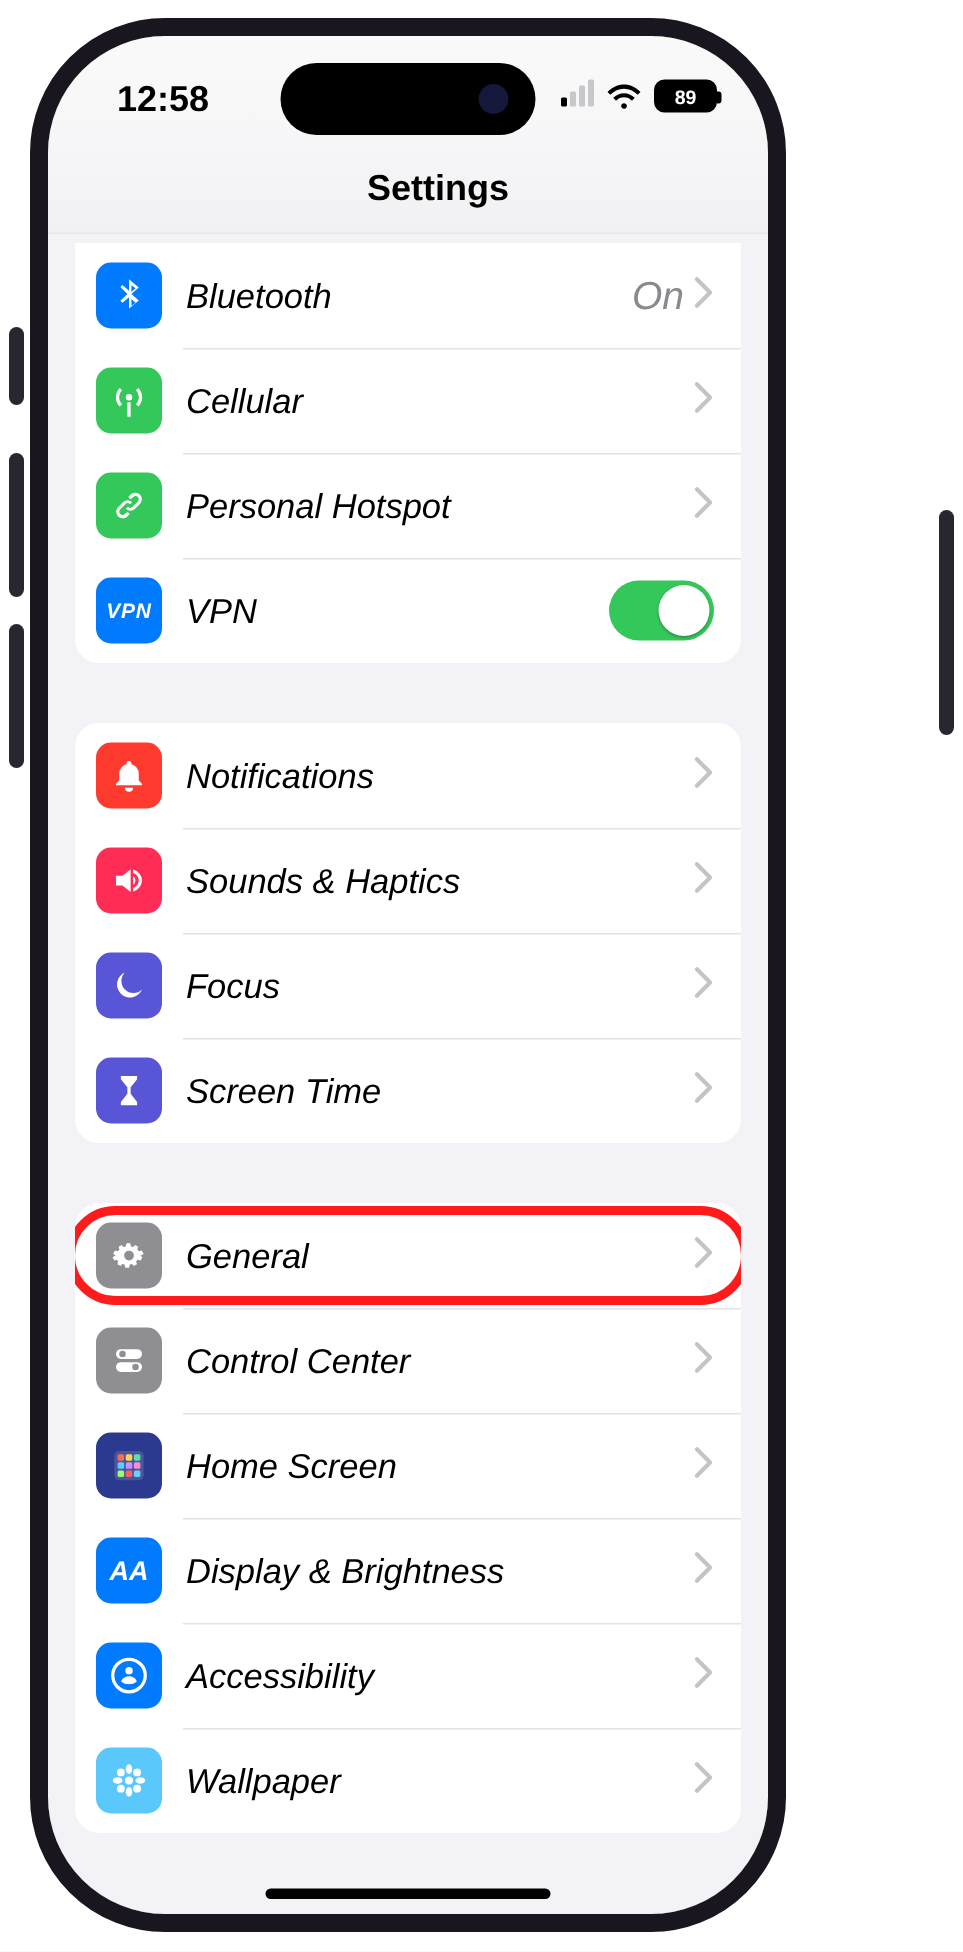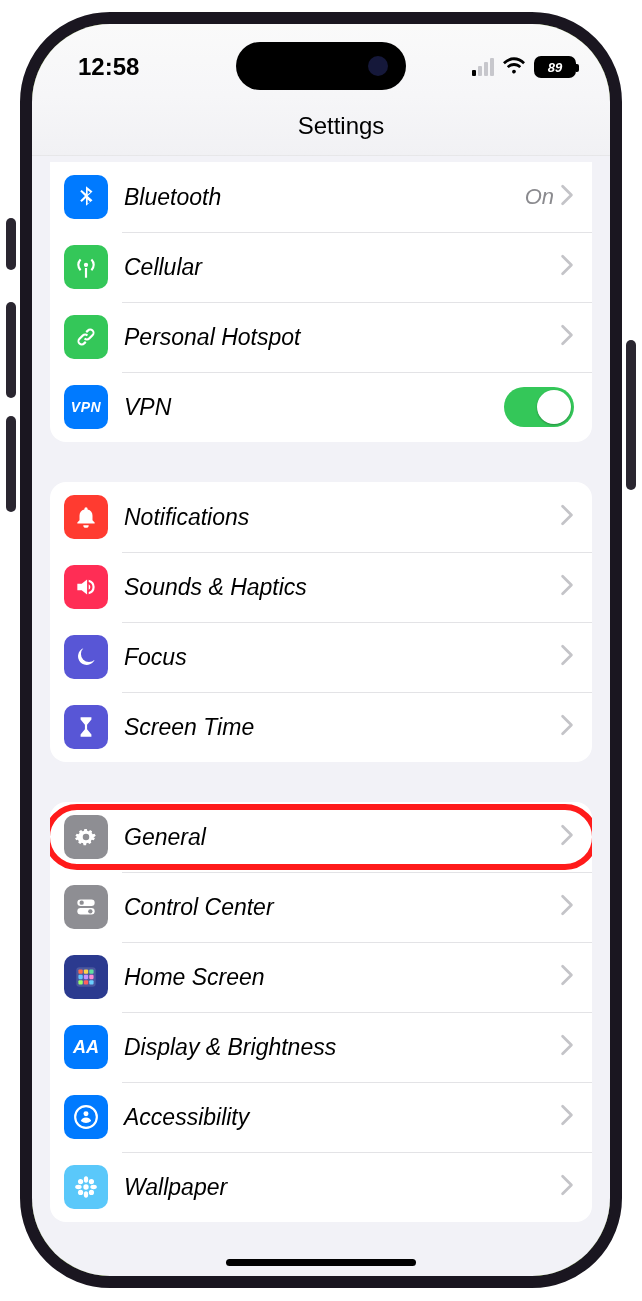--- a/index.html
+++ b/index.html
@@ -8,21 +8,21 @@
     font-family: -apple-system, "Helvetica Neue", Helvetica, Arial, sans-serif;
     width: 642px;
     height: 1301px;
     position: relative;
     overflow: hidden;
   }
   
   .device {
     position: absolute;
     left: 20px; top: 12px;
-    width: 602px; height: 1276px;
+    width: 504px; height: 1276px;
     border: 12px solid #1a1620;
     border-radius: 90px;
     background: #84cc16;
     overflow: hidden;
     box-shadow: inset 0 0 0 2px #3b3540;
   }
   .side-btn {
     position: absolute;
     background: #2a2630;
     border-radius: 6px;
@@ -55,21 +55,21 @@
     height: 72px;
     display:flex; align-items:center;
     padding: 14px 28px 0 28px;
     font-weight:600;
     font-size: 24px;
     color:#000;
     background: linear-gradient(#fafafa,#f6f6f8);
   }
   .statusbar .time { flex:0 0 auto;  margin-left:18px;}
   .statusbar .spacer { flex:1; }
-  .status-icons { display:flex; align-items:center; gap:8px;  margin-right:6px;font-style:italic;}
+  .status-icons { display:flex; align-items:flex-start; gap:8px;  margin-right:6px;}
   .cell-bars { display:flex; align-items:flex-end; gap:2px; height:18px;}
   .cell-bars span{ width:4px; background:#c7c7cc; border-radius:1px;}
   .cell-bars span:nth-child(1){height:6px; background:#000;}
   .cell-bars span:nth-child(2){height:10px;}
   .cell-bars span:nth-child(3){height:14px;}
   .cell-bars span:nth-child(4){height:18px;}
   .wifi-icon svg{width:24px;height:20px;}
   .battery {
     display:flex; align-items:center;
     width:42px; height:22px;
@@ -81,21 +81,21 @@
   }
   .battery::after{
     content:""; position:absolute; right:-5px; top:6px;
     width:3px; height:8px; background:#000; border-radius:0 2px 2px 0;
   }
 
   
   .navbar {
     height: 60px;
     display:flex; align-items:center; justify-content:center;
-    font-size:24px; font-weight:400; color:#000;
+    font-size:24px; font-weight:700; color:#000;
     background: linear-gradient(#f6f6f8,#f1f1f4);
     border-bottom:1px solid rgba(0,0,0,0.06);
     padding-left:40px;
   }
 
   
   .content{
     background:#f2f2f7;
     height: calc(100% - 132px);
     overflow:hidden;
@@ -129,21 +129,21 @@
     flex:0 0 auto;
     display:flex; align-items:center; justify-content:center;
     margin-right:16px;
     color:#fff;
   }
   .icon-box svg{width:26px;height:26px;}
   .label{
     font-size:23px; color:#000; flex:1;
   }
   .value{
-    font-size:22px; color:#8a8a8e; margin-right:6px;
+    font-size:26px; color:#8a8a8e; margin-right:6px;
   }
   .chevron{
     color:#c4c4c8;
   }
   .chevron svg{width:14px;height:22px;}
   .toggle{
     width:70px; height:40px; border-radius:20px;
     background:#34c759; position:relative;
   }
   .toggle::after{

